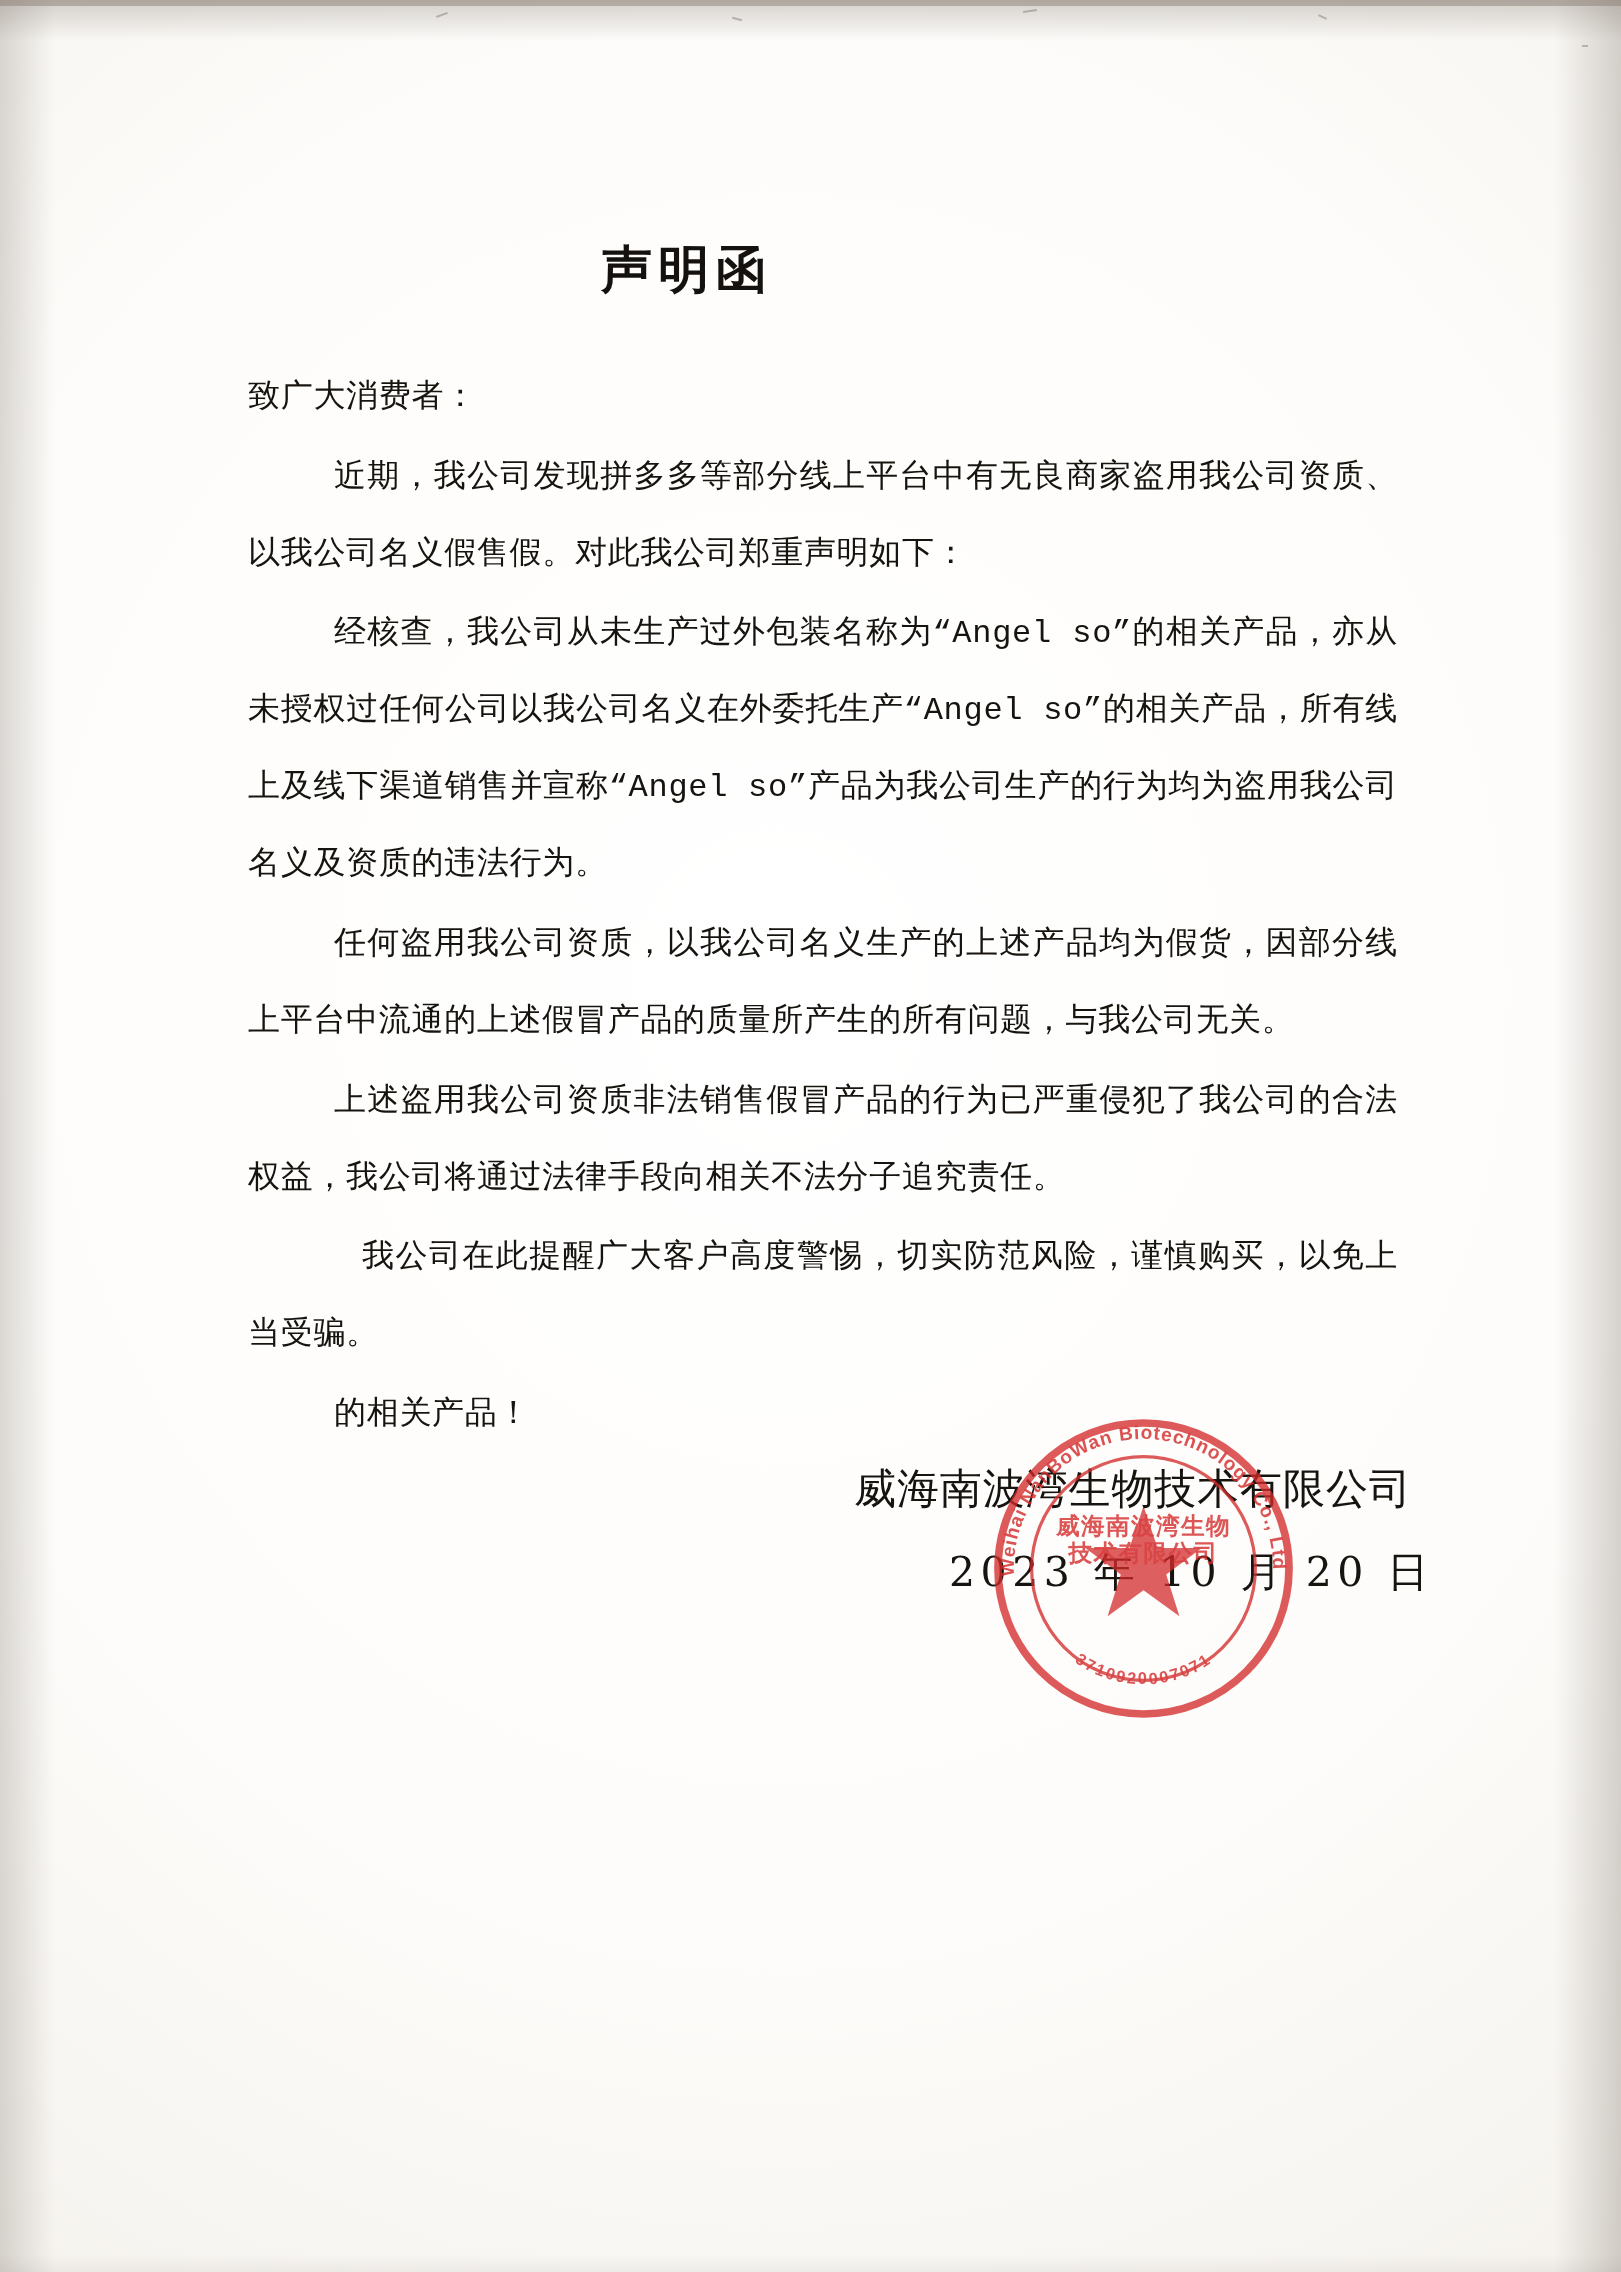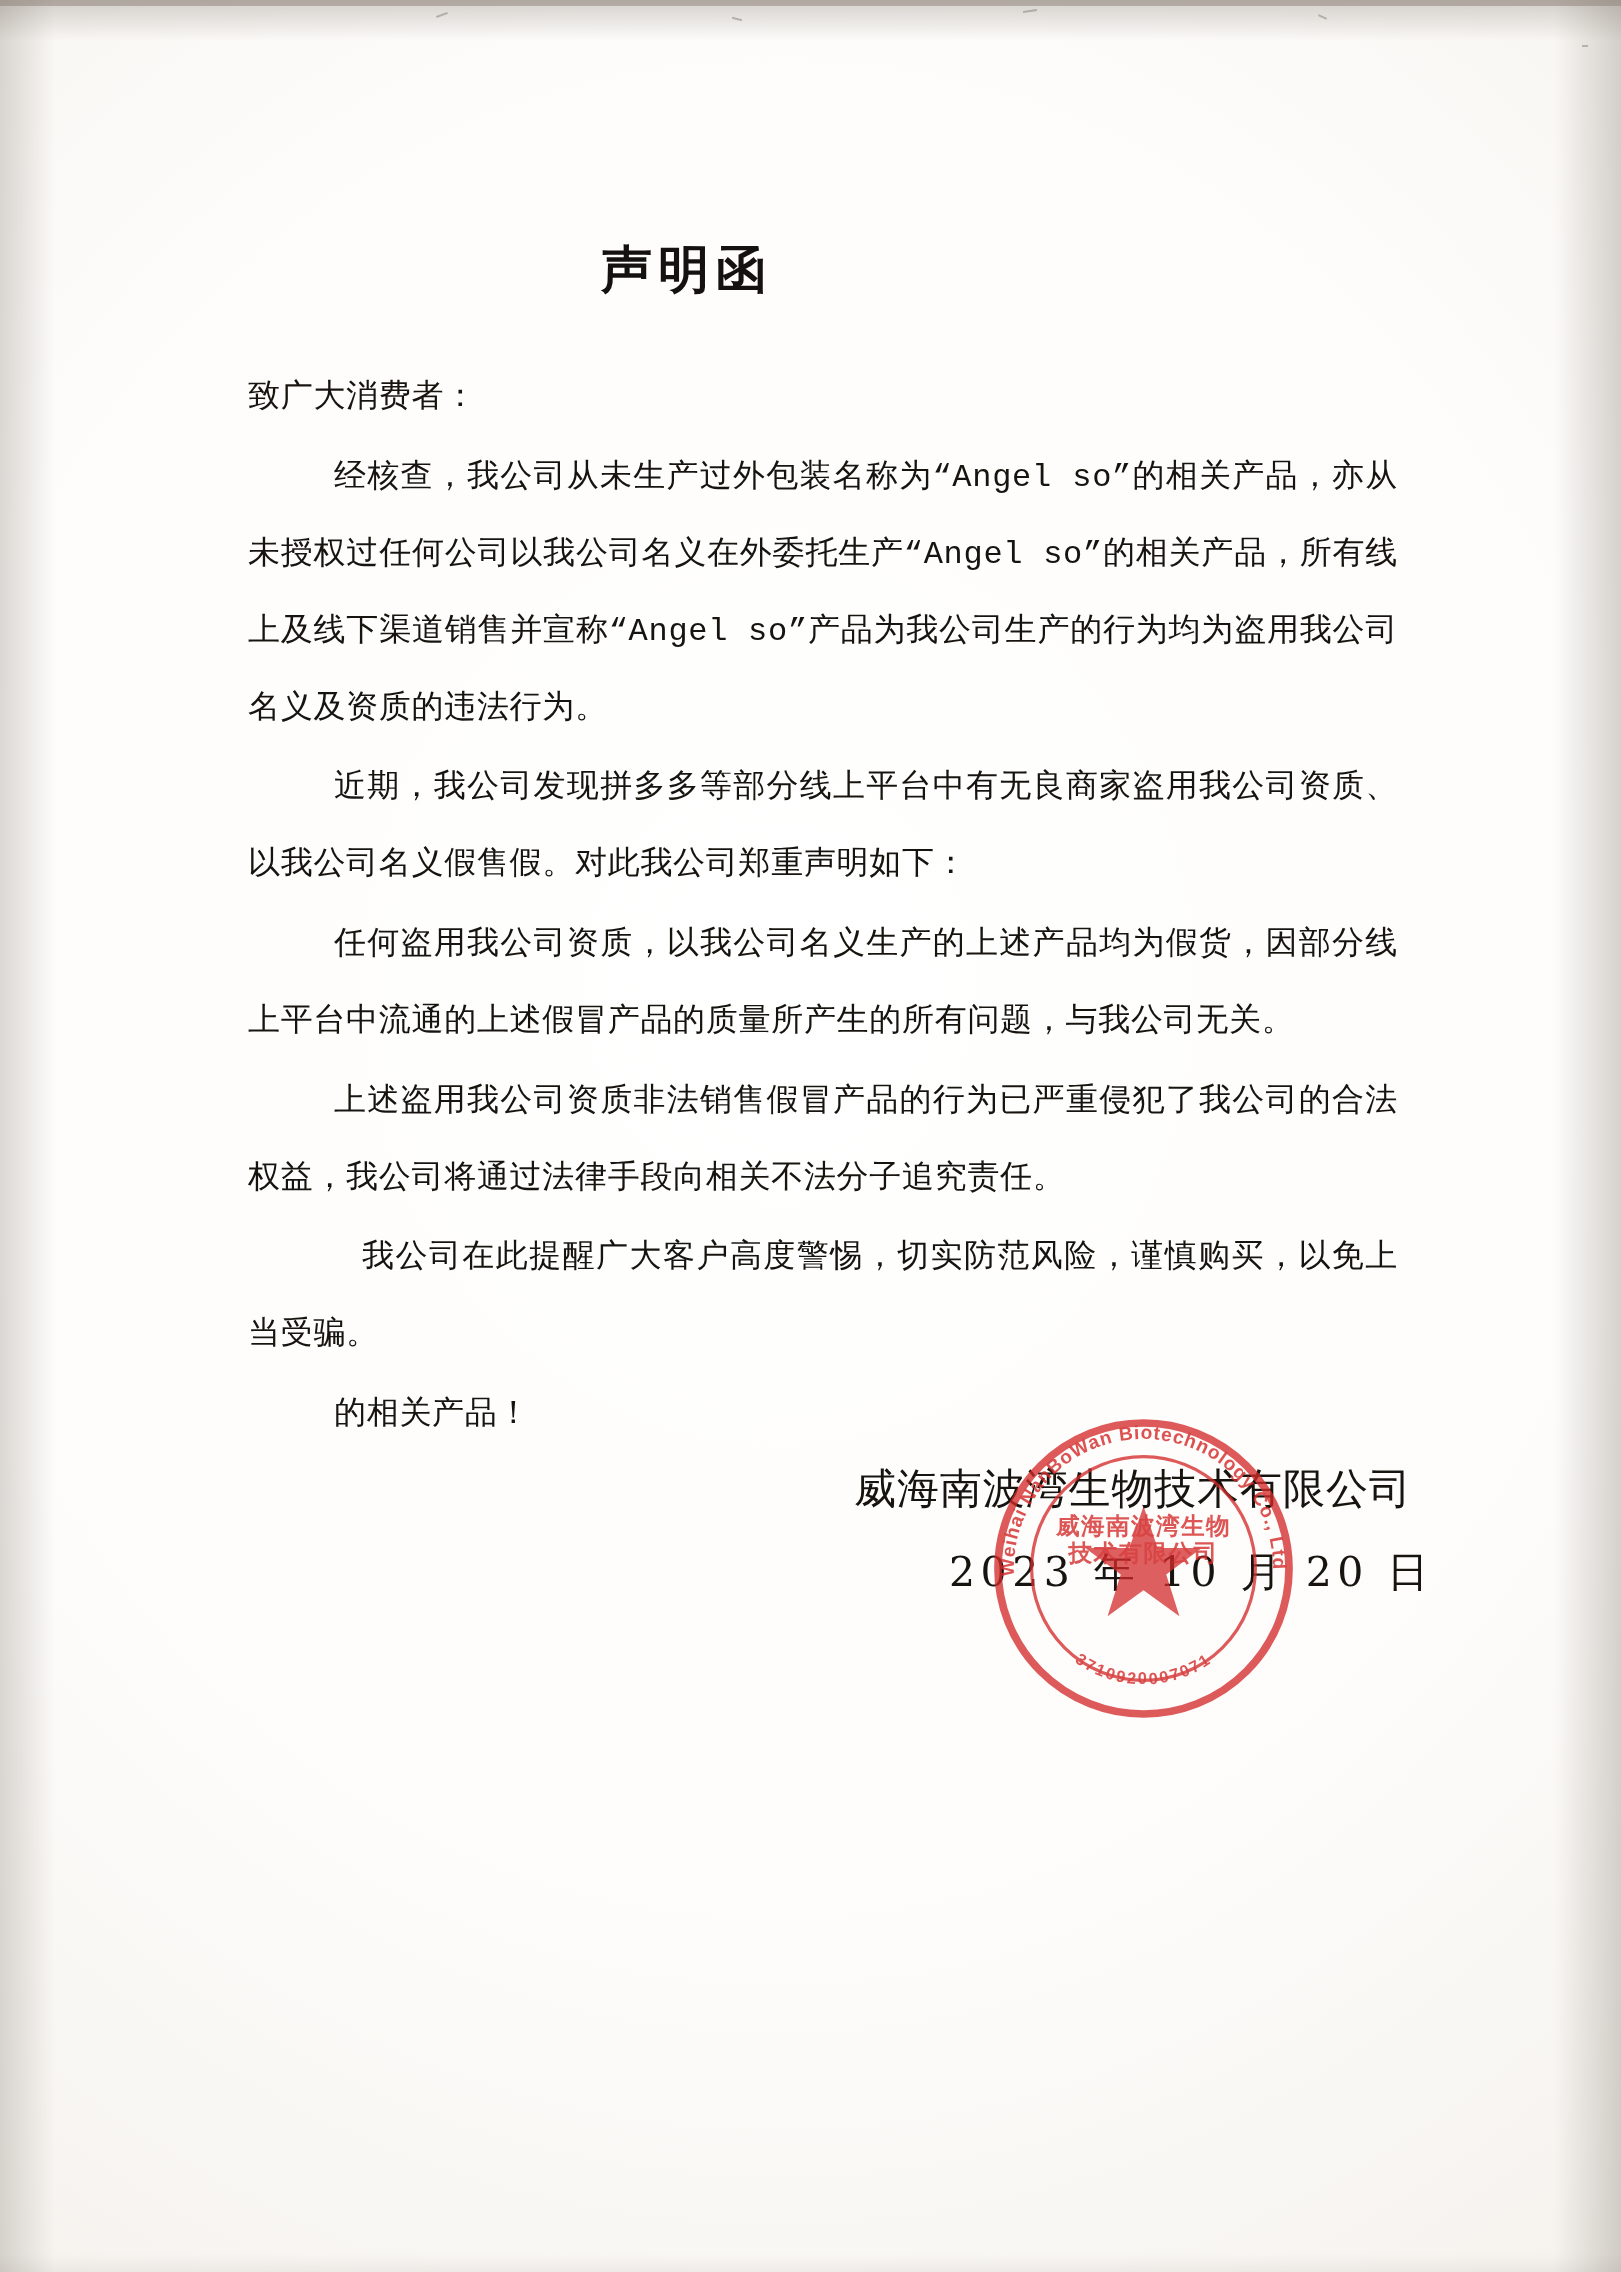--- a/index.html
+++ b/index.html
@@ -148,22 +148,22 @@
 <div class="page">
 
   <div class="paper-tint"></div>
 
   <div class="doc">
 
     <div class="title">声明函</div>
 
     <div class="body-block">
       <p class="para">致广大消费者：</p>
+      <p class="para indent">近期，我公司发现拼多多等部分线上平台中有无良商家盗用我公司资质、以我公司名义假售假。对此我公司郑重声明如下：</p>
       <p class="para indent">经核查，我公司从未生产过外包装名称为“Angel so”的相关产品，亦从未授权过任何公司以我公司名义在外委托生产“Angel so”的相关产品，所有线上及线下渠道销售并宣称“Angel so”产品为我公司生产的行为均为盗用我公司名义及资质的违法行为。</p>
-      <p class="para indent">近期，我公司发现拼多多等部分线上平台中有无良商家盗用我公司资质、以我公司名义假售假。对此我公司郑重声明如下：</p>
       <p class="para indent">任何盗用我公司资质，以我公司名义生产的上述产品均为假货，因部分线上平台中流通的上述假冒产品的质量所产生的所有问题，与我公司无关。</p>
       <p class="para indent">上述盗用我公司资质非法销售假冒产品的行为已严重侵犯了我公司的合法权益，我公司将通过法律手段向相关不法分子追究责任。</p>
       <p class="para indent-wide">我公司在此提醒广大客户高度警惕，切实防范风险，谨慎购买，以免上当受骗。</p>
       <p class="para indent">的相关产品！</p>
     </div>
 
     <div class="sign-company">威海南波湾生物技术有限公司</div>
     <div class="sign-date">2023 年 10 月  20 日</div>
 
     <div class="seal">

